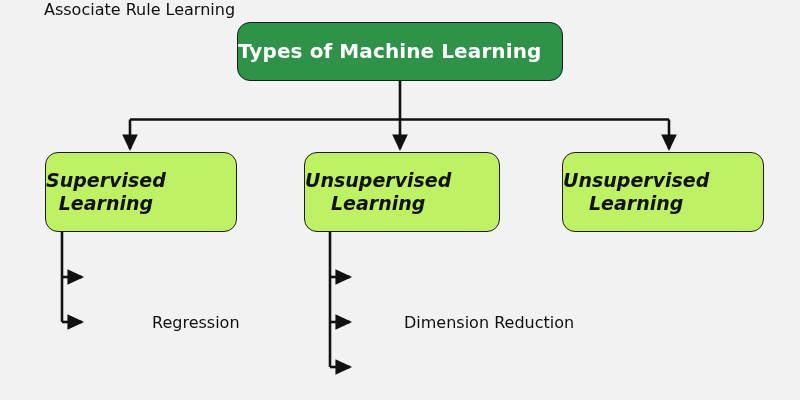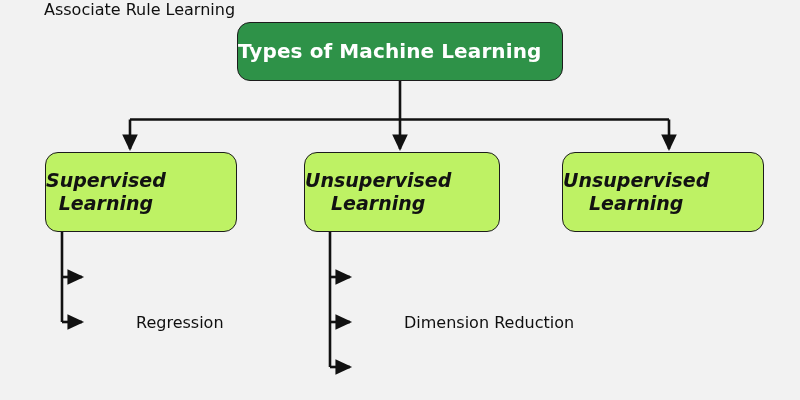--- a/index.html
+++ b/index.html
@@ -67,21 +67,21 @@
   .leaf {
     position: absolute;
     color: #0f0f0f;
     font-size: 16px;
     font-weight: normal;
     white-space: nowrap;
     z-index: 2;
     padding-left: 44px;
   }
   .leaf-classification      { left: 92px;  top: 268px; }
-  .leaf-regression          { left: 92px;  top: 313px; }
+  .leaf-regression          { left: 108px;  top: 313px; }
   .leaf-clustering          { left: 360px; top: 268px; }
   .leaf-dimension-reduction { left: 360px; top: 313px; text-align: center; }
 </style>
 </head>
 <body>
 
 <div id="canvas">
 
   <svg id="wires" viewBox="0 0 800 400" xmlns="http://www.w3.org/2000/svg">
     <defs>

